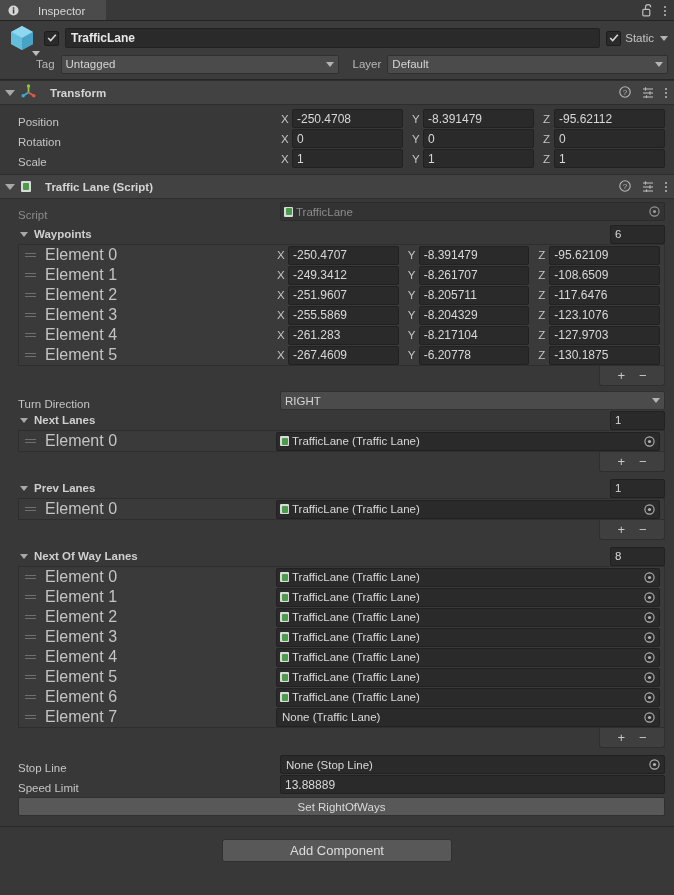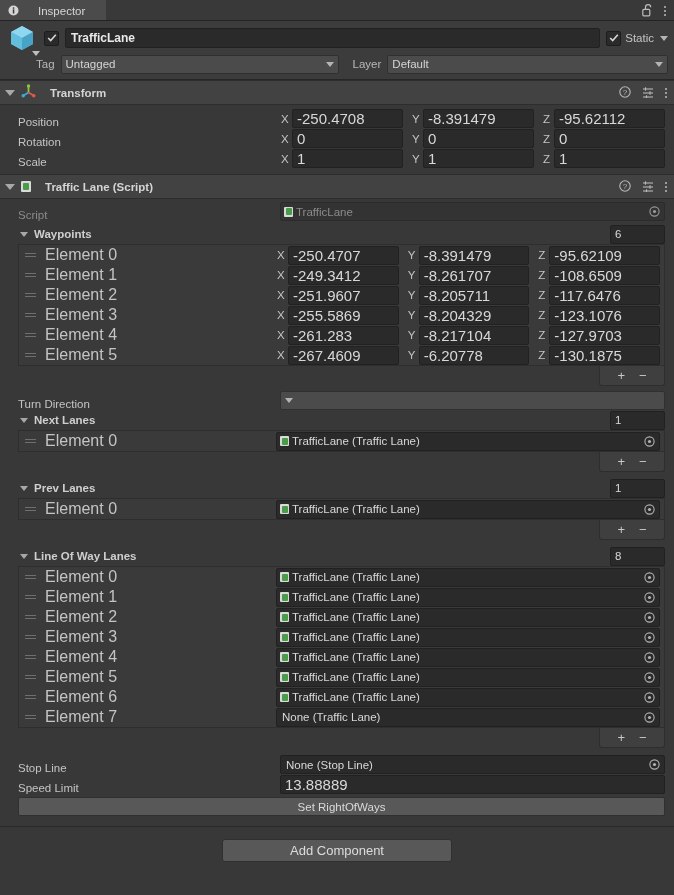--- a/index.html
+++ b/index.html
@@ -64,21 +64,21 @@
   .kebab i{width:2px;height:2px;background:#bdbdbd;border-radius:50%;display:block;}
 
   
   .sec{background:#383838;}
   .row{display:flex;align-items:flex-end;height:20px;padding-left:18px;padding-right:9px;}
   .row .rlabel{width:262px;flex:none;color:#c4c4c4;font-size:11.5px;}
   .vec{flex:1;display:flex;align-items:center;gap:0;}
   .axis{width:11px;flex:none;color:#c4c4c4;font-size:11.5px;text-align:left;padding-left:1px;}
   .field{
     flex:1;height:17px;background:#2a2a2a;border:1px solid #212121;border-radius:2px;
-    display:flex;align-items:center;padding:0 4px;color:#d8d8d8;font-size:15px;
+    display:flex;align-items:center;padding:0 4px;color:#d8d8d8;font-size:12px;
     margin-right:8px;overflow:hidden;white-space:nowrap;
   }
   .field.last{margin-right:0;}
   .objfield{
     flex:1;height:17px;background:#2a2a2a;border:1px solid #212121;border-radius:2px;
     display:flex;align-items:center;padding:0 3px;color:#d8d8d8;font-size:11.5px;gap:3px;overflow:hidden;
   }
   .objfield .otxt{flex:1;white-space:nowrap;overflow:hidden;}
   .objfield.dim .otxt{color:#8b8b8b;}
   .objfield.dim{background:#333333;border-color:#2b2b2b;}
@@ -429,20 +429,21 @@
       <div class="pmbox">
         <span>+</span>
         <span>−</span>
       </div>
     </div>
     <div class="gap4"></div>
 
     <div class="row">
       <span class="rlabel">Turn Direction</span>
       <div class="dropdown" style="flex:1;">
+        <span class="ddtxt">RIGHT</span>
         <span class="arrow"></span>
       </div>
     </div>
 
     <div class="listhead">
       <span class="fold"></span>
       <span class="ltitle">Next Lanes</span>
       <span class="count">1</span>
     </div>
     <div class="listbox topb">
@@ -499,21 +500,21 @@
     <div class="listfoot">
       <div class="pmbox">
         <span>+</span>
         <span>−</span>
       </div>
     </div>
     <div class="gap6"></div>
 
     <div class="listhead">
       <span class="fold"></span>
-      <span class="ltitle">Line Of Way Lanes</span>
+      <span class="ltitle">Next Of Way Lanes</span>
       <span class="count">8</span>
     </div>
     <div class="listbox topb">
       <div class="elrow">
         <span class="handle">
             <i></i>
             <i></i>
           </span>
         <span class="elname">Element 0</span>
         <div class="objfield">

